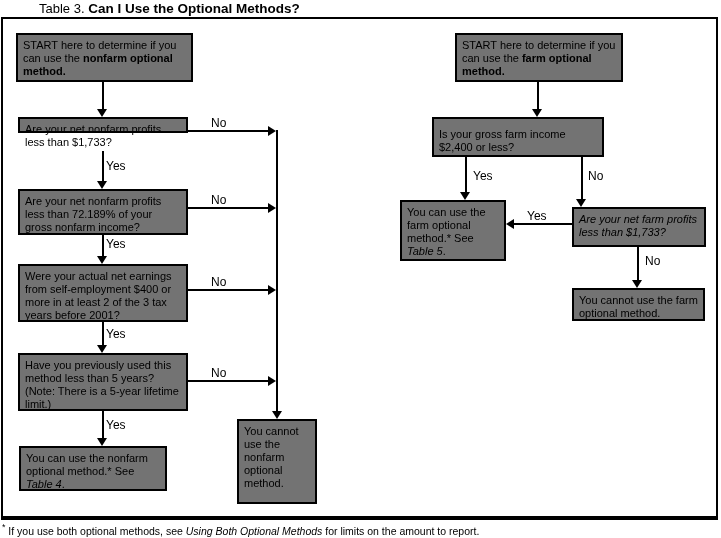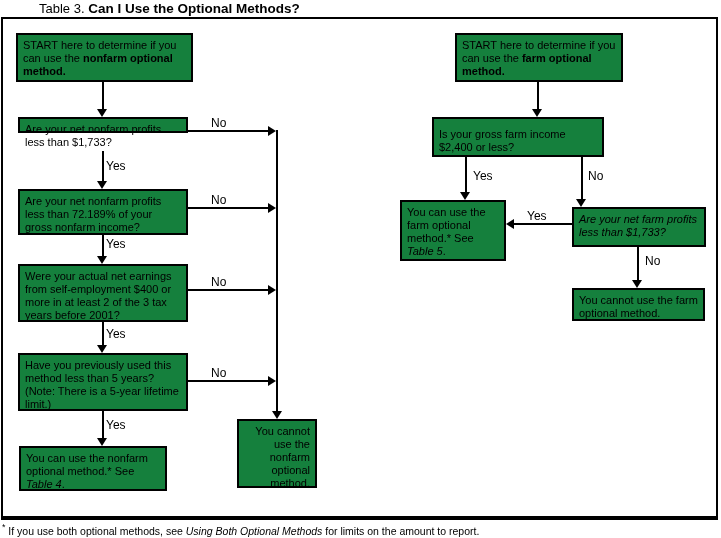--- a/index.html
+++ b/index.html
@@ -9,21 +9,21 @@
     font-family:"Liberation Sans","DejaVu Sans",sans-serif; color:#000;
     overflow:hidden;
   }
   .title { position:absolute; left:2px; top:1px; font-size:13px; white-space:nowrap;margin-left:37px; }
   .title b { font-size:13.5px; }
   .chart-border {
     position:absolute; left:1px; top:17px; width:717px; height:503px;
     border:2px solid #000; border-bottom-width:4px; background:#fff;
   }
   .box {
-    position:absolute; border:2px solid #000; background:#15803d;
+    position:absolute; border:2px solid #000; background:#737373;
     font-size:11px; line-height:13px; padding:4px 5px;
   }
   .vline, .hline { position:absolute; background:#000; }
   .vline { width:2px; }
   .hline { height:2px; }
   .arr { position:absolute; width:0; height:0; }
   .arr-down { border-left:5px solid transparent; border-right:5px solid transparent; border-top:8px solid #000; }
   .arr-right { border-top:5px solid transparent; border-bottom:5px solid transparent; border-left:8px solid #000; }
   .arr-left { border-top:5px solid transparent; border-bottom:5px solid transparent; border-right:8px solid #000; }
   .lbl { position:absolute; font-weight:normal; font-size:12px; line-height:12px; white-space:nowrap; }
@@ -43,21 +43,21 @@
   <div class="box" style="left:18px; top:117px; width:170px; height:16px;"><span>Are your net nonfarm profits less than $1,733?</span></div>
 
   <div class="box" style="left:18px; top:189px; width:170px; height:46px;"><span>Are your net nonfarm profits less than 72.189% of your gross nonfarm income?</span></div>
 
   <div class="box" style="left:18px; top:264px; width:170px; height:58px;"><span>Were your actual net earnings from self-employment $400 or more in at least 2 of the 3 tax years before 2001?</span></div>
 
   <div class="box" style="left:18px; top:353px; width:170px; height:58px;"><span>Have you previously used this method less than 5 years? (Note: There is a 5-year lifetime limit.)</span></div>
 
   <div class="box" style="left:19px; top:446px; width:148px; height:45px;"><span>You can use the nonfarm optional method.* See </span><i>Table 4</i><span>.</span></div>
 
-  <div class="box" style="left:237px; top:419px; width:80px; height:69px;text-align:right;"><span>You cannot use the nonfarm optional method.</span></div>
+  <div class="box" style="left:237px; top:419px; width:80px; height:85px;"><span>You cannot use the nonfarm optional method.</span></div>
 
   <div class="vline" style="left:102px; top:82px; height:28px;"></div>
   <div class="arr arr-down" style="left:97px; top:109px;"></div>
 
   <div class="vline" style="left:102px; top:151px; height:31px;"></div>
   <div class="arr arr-down" style="left:97px; top:181px;"></div>
   <div class="lbl" style="left:106px; top:160px;">Yes</div>
 
   <div class="vline" style="left:102px; top:235px; height:22px;"></div>
   <div class="arr arr-down" style="left:97px; top:256px;"></div>

